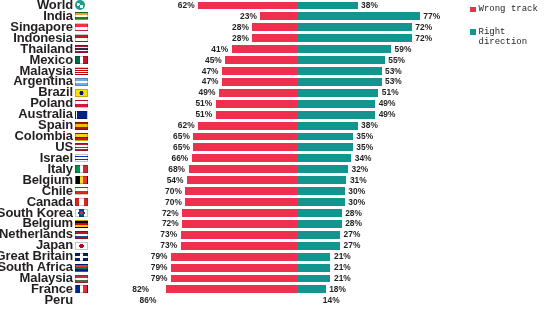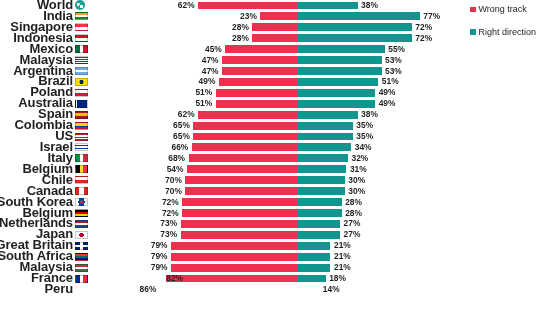--- a/index.html
+++ b/index.html
@@ -134,20 +134,21 @@
     margin-right: 3px;
     flex: 0 0 auto;
   }
   .legend-swatch.wrong { background: #ee2f4d; }
   .legend-swatch.right { background: #12948f; }
   .legend-label {
     font-size: 9px;
     line-height: 10.5px;
     color: #231f20;
     max-width: 62px;
+    font-family: Liberation Mono, monospace;
   }
 </style>
 </head>
 <body>
 
 <div id="chart-root">
 
   <div class="rows" id="rows-container">
       <div class="row">
         <div class="label-cell">World</div>
@@ -191,20 +192,32 @@
           <span class="flag" style="background: linear-gradient(rgb(206, 17, 38) 0px, rgb(206, 17, 38) 50%, rgb(255, 255, 255) 50%, rgb(255, 255, 255) 100%);"></span>
         </div>
         <div class="bar-wrap">
           <div class="bar-left" style="left: 252.34px; width: 44.66px;"></div>
           <div class="bar-right" style="left: 297px; width: 114.84px;"></div>
         </div>
         <div class="val-left" style="right: 306.16px;">28%</div>
         <div class="val-right" style="left: 415.34px;">72%</div>
       </div>
       <div class="row">
+        <div class="label-cell">Thailand</div>
+        <div class="flag-cell">
+          <span class="flag" style="background: linear-gradient(rgb(165, 25, 49) 0px, rgb(165, 25, 49) 17%, rgb(244, 245, 248) 17%, rgb(244, 245, 248) 33%, rgb(45, 42, 74) 33%, rgb(45, 42, 74) 67%, rgb(244, 245, 248) 67%, rgb(244, 245, 248) 83%, rgb(165, 25, 49) 83%, rgb(165, 25, 49) 100%);"></span>
+        </div>
+        <div class="bar-wrap">
+          <div class="bar-left" style="left: 231.605px; width: 65.395px;"></div>
+          <div class="bar-right" style="left: 297px; width: 94.105px;"></div>
+        </div>
+        <div class="val-left" style="right: 326.895px;">41%</div>
+        <div class="val-right" style="left: 394.605px;">59%</div>
+      </div>
+      <div class="row">
         <div class="label-cell">Mexico</div>
         <div class="flag-cell">
           <span class="flag" style="background: linear-gradient(90deg, rgb(0, 104, 71) 0px, rgb(0, 104, 71) 33.3%, rgb(255, 255, 255) 33.3%, rgb(255, 255, 255) 66.6%, rgb(206, 17, 38) 66.6%, rgb(206, 17, 38) 100%);"></span>
         </div>
         <div class="bar-wrap">
           <div class="bar-left" style="left: 225.225px; width: 71.775px;"></div>
           <div class="bar-right" style="left: 297px; width: 87.725px;"></div>
         </div>
         <div class="val-left" style="right: 333.275px;">45%</div>
         <div class="val-right" style="left: 388.225px;">55%</div>
@@ -451,21 +464,21 @@
       </div>
       <div class="row">
         <div class="label-cell">France</div>
         <div class="flag-cell">
           <span class="flag" style="background: linear-gradient(90deg, rgb(0, 35, 149) 0px, rgb(0, 35, 149) 33.3%, rgb(255, 255, 255) 33.3%, rgb(255, 255, 255) 66.6%, rgb(237, 41, 57) 66.6%, rgb(237, 41, 57) 100%);"></span>
         </div>
         <div class="bar-wrap">
           <div class="bar-left" style="left: 166.21px; width: 130.79px;"></div>
           <div class="bar-right" style="left: 297px; width: 28.71px;"></div>
         </div>
-        <div class="val-left" style="right: 372px; text-align: center;">82%</div>
+        <div class="val-left" style="right: 406px; text-align: center;">82%</div>
         <div class="val-right" style="left: 329.21px;">18%</div>
       </div>
       <div class="row">
         <div class="label-cell">Peru</div>
         <div class="flag-cell"></div>
         <div class="val-left" style="right: 398.67px;">86%</div>
         <div class="val-right" style="left: 322.83px;">14%</div>
       </div>
     </div>
 

